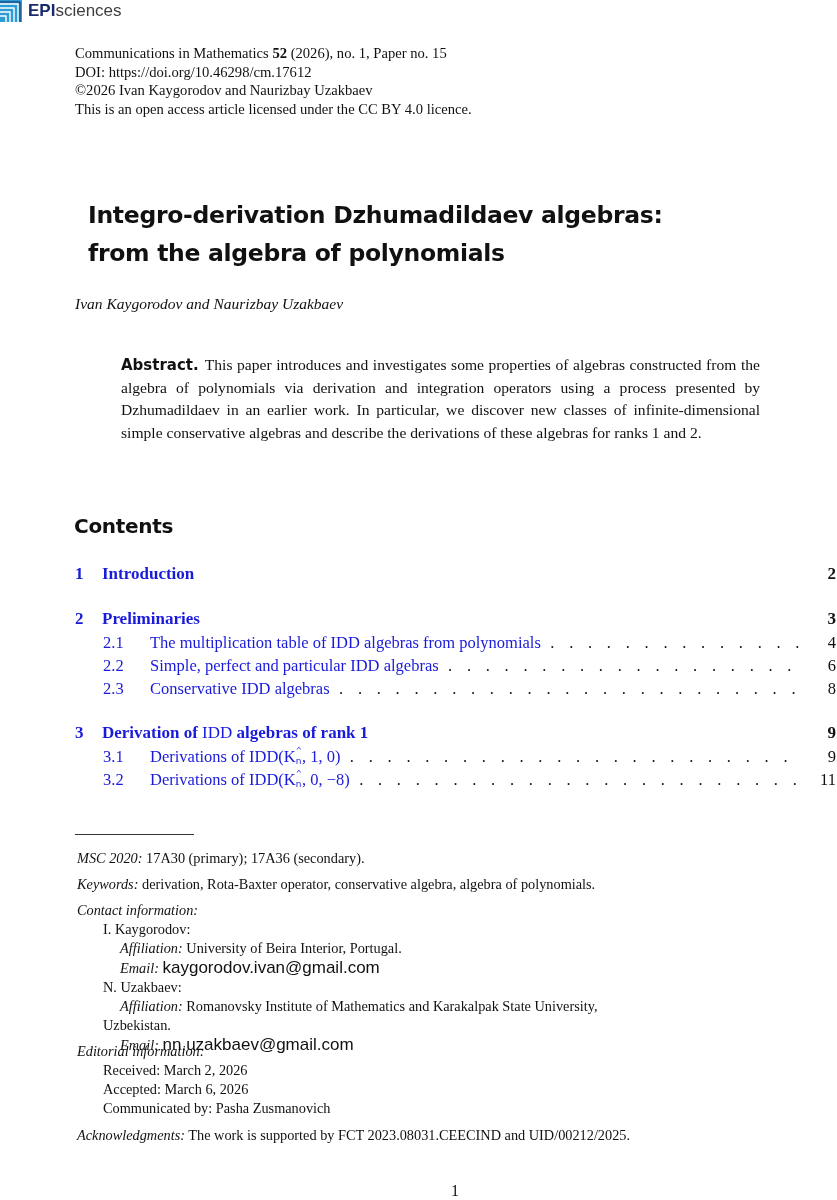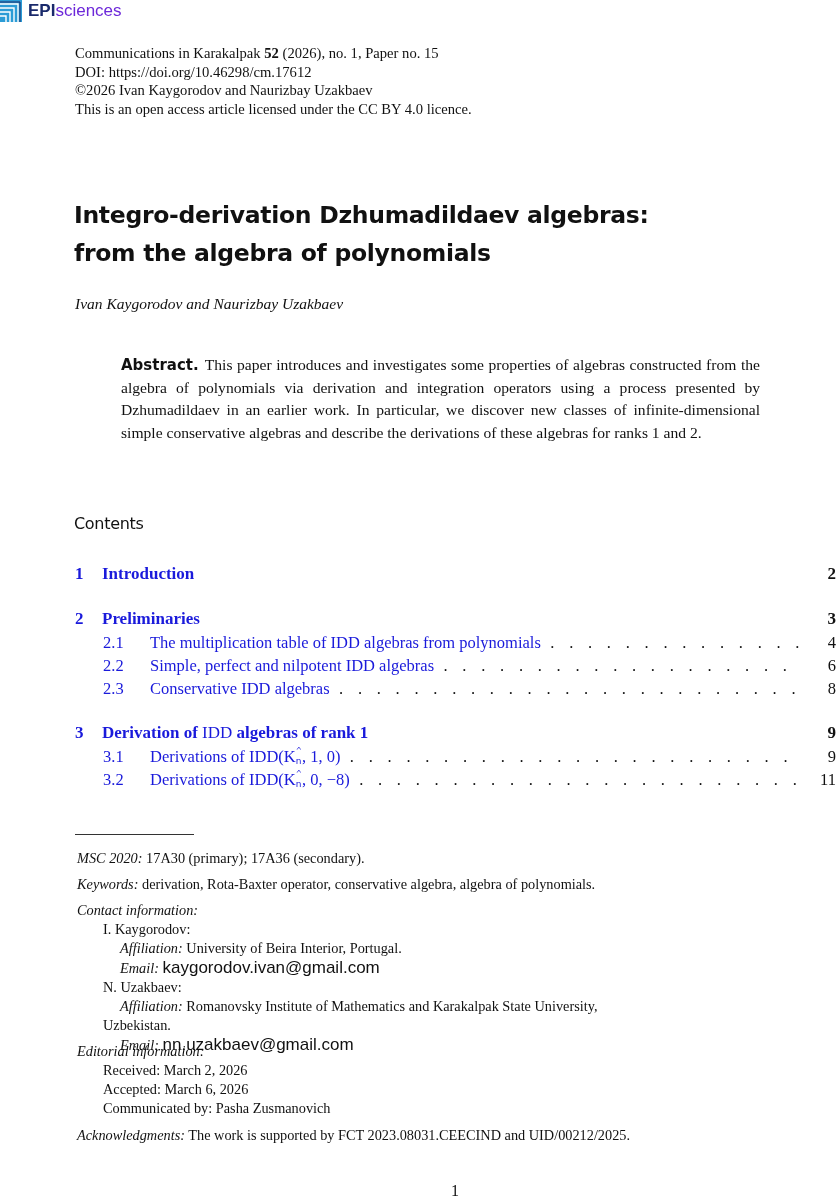--- a/index.html
+++ b/index.html
@@ -7,32 +7,32 @@
     width: 837px; height: 1200px; background: #ffffff; position: relative;
     font-family: "DejaVu Serif", "Liberation Serif", serif; color: #111;
     overflow: hidden;
   }
   .abs { position: absolute; }
   .logo { left: 0; top: 0; height: 22px; display: flex; align-items: center; }
   .logo-mark { width: 22px; height: 22px; position: relative; overflow: hidden; }
   .logo-mark svg { display:block; }
   .logo-text { margin-left: 6px; font-family: "Liberation Sans", sans-serif; font-size: 17px; letter-spacing: 0px; line-height: 22px; }
   .logo-epi { font-weight: bold; color: #1a2a6b; }
-  .logo-sci { color: #6d28d9; }
+  .logo-sci { color: #404040; }
 
   .meta { left: 75px; top: 44px; font-family: "Liberation Serif", serif; font-size: 14.6px; line-height: 18.5px; }
   .meta div { white-space: nowrap; }
 
-  .title { left: 74px; top: 196px; font-family: "DejaVu Sans", sans-serif; font-weight: bold; font-size: 23.5px; line-height: 38px; letter-spacing: -0.3px; }
+  .title { left: 88px; top: 196px; font-family: "DejaVu Sans", sans-serif; font-weight: bold; font-size: 23.5px; line-height: 38px; letter-spacing: -0.3px; }
   .authors { left: 75px; top: 295px; font-family: "Liberation Serif", serif; font-style: italic; font-size: 15.5px; }
 
   .abstract { left: 121px; top: 354px; width: 639px; font-family: "Liberation Serif", serif; font-size: 15.6px; line-height: 22.7px; text-align: justify; }
   .abstract-label { font-family: "DejaVu Sans", sans-serif; font-weight: bold; font-size: 15px; margin-right: 6px; }
 
-  .contents-h { left: 74px; top: 514px; font-family: "DejaVu Sans", sans-serif; font-weight: normal; font-size: 16px; letter-spacing: -0.3px; }
+  .contents-h { left: 74px; top: 514px; font-family: "DejaVu Sans", sans-serif; font-weight: bold; font-size: 20px; letter-spacing: -0.3px; }
 
   .toc { left: 75px; width: 761px; font-family: "Liberation Serif", serif; font-size: 17px; color: #1a1adb; }
   .toc-sec { position: absolute; left: 0; width: 761px; font-weight: bold; height: 22px; }
   .toc-sec .num { position: absolute; left: 0; }
   .toc-sec .lbl { position: absolute; left: 27px; }
   .toc-sec .lbl .normal { font-weight: normal; }
   .toc-sec .pg { position: absolute; right: 0; color: #111; }
   .toc-sub { position: absolute; left: 0; width: 761px; height: 22px; font-size: 16.5px; }
   .toc-sub .num { position: absolute; left: 28px; }
   .toc-sub .lbl { position: absolute; left: 75px; right: 34px; white-space: nowrap; overflow: hidden; }
@@ -56,21 +56,21 @@
     <svg width="22" height="22" viewBox="0 0 22 22">
       <rect x="0" y="0" width="22" height="22" fill="#2c9cd6"></rect>
       <path d="M0 4 H18 V22 M0 8 H14 V22 M0 12 H10 V22 M0 16 H6 V22" stroke="#ffffff" stroke-width="1.4" fill="none"></path>
       <path d="M0 2 H20 V22" stroke="#1a2a6b" stroke-width="1" fill="none"></path>
     </svg>
   </div>
   <div class="logo-text"><span class="logo-epi">EPI</span><span class="logo-sci">sciences</span></div>
 </div>
 
 <div class="abs meta">
-  <div><span>Communications in Karakalpak </span><b>52</b><span> (2026), no. 1, Paper no. 15</span></div>
+  <div><span>Communications in Mathematics </span><b>52</b><span> (2026), no. 1, Paper no. 15</span></div>
   <div>DOI: https://doi.org/10.46298/cm.17612</div>
   <div>©2026 Ivan Kaygorodov and Naurizbay Uzakbaev</div>
   <div>This is an open access article licensed under the CC BY 4.0 licence.</div>
 </div>
 
 <div class="abs title">
   <div>Integro-derivation Dzhumadildaev algebras:</div>
   <div>from the algebra of polynomials</div>
 </div>
 
@@ -92,21 +92,21 @@
     <span class="lbl">Preliminaries</span>
     <span class="pg">3</span>
   </div>
   <div class="toc-sub" style="top:633px;">
     <span class="num">2.1</span>
     <span class="lbl">The multiplication table of IDD algebras from polynomials</span>
     <span class="pg">4</span>
   </div>
   <div class="toc-sub" style="top:656px;">
     <span class="num">2.2</span>
-    <span class="lbl">Simple, perfect and nilpotent IDD algebras</span>
+    <span class="lbl">Simple, perfect and particular IDD algebras</span>
     <span class="pg">6</span>
   </div>
   <div class="toc-sub" style="top:679px;">
     <span class="num">2.3</span>
     <span class="lbl">Conservative IDD algebras</span>
     <span class="pg">8</span>
   </div>
 
   <div class="toc-sec" style="top:723px;">
     <span class="num">3</span>

